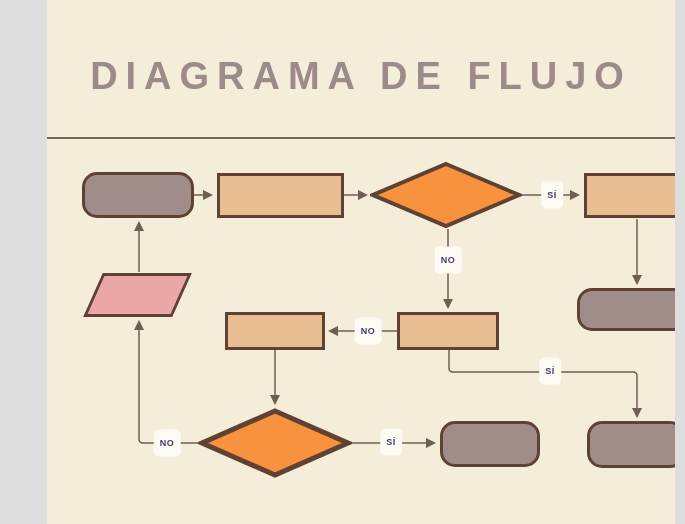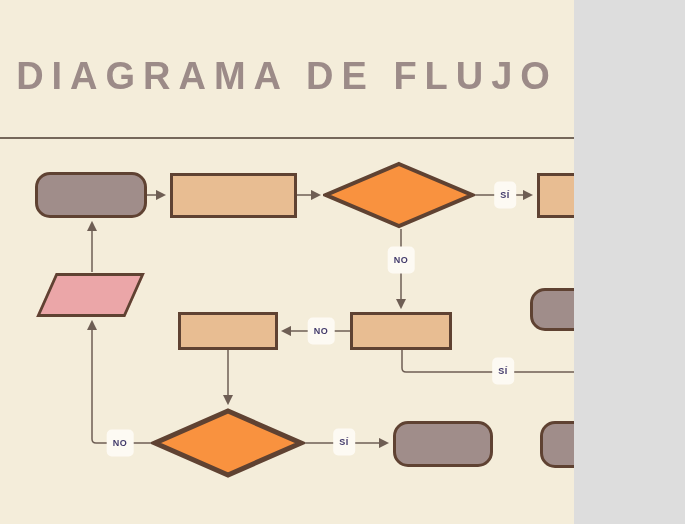--- a/index.html
+++ b/index.html
@@ -15,23 +15,24 @@
     --label-bg:#fdfaf3;
     --label-text:#423a6b;
   }
   *{margin:0;padding:0;box-sizing:border-box;}
   body{
     font-family:"Liberation Sans", sans-serif;
     background:#ddd;
   }
   .canvas{
     position:relative;
-    width:574px;height:524px;
+    width:628px;height:524px;
     background:var(--background);
     overflow:hidden;
+    margin-left:47px;
   }
   .page-title{
     position:absolute;
     top:55px;left:0;width:100%;
     text-align:center;
     font-size:38px;
     font-weight:700;
     letter-spacing:0.21em;
     color:var(--title-text);
     white-space:nowrap;

